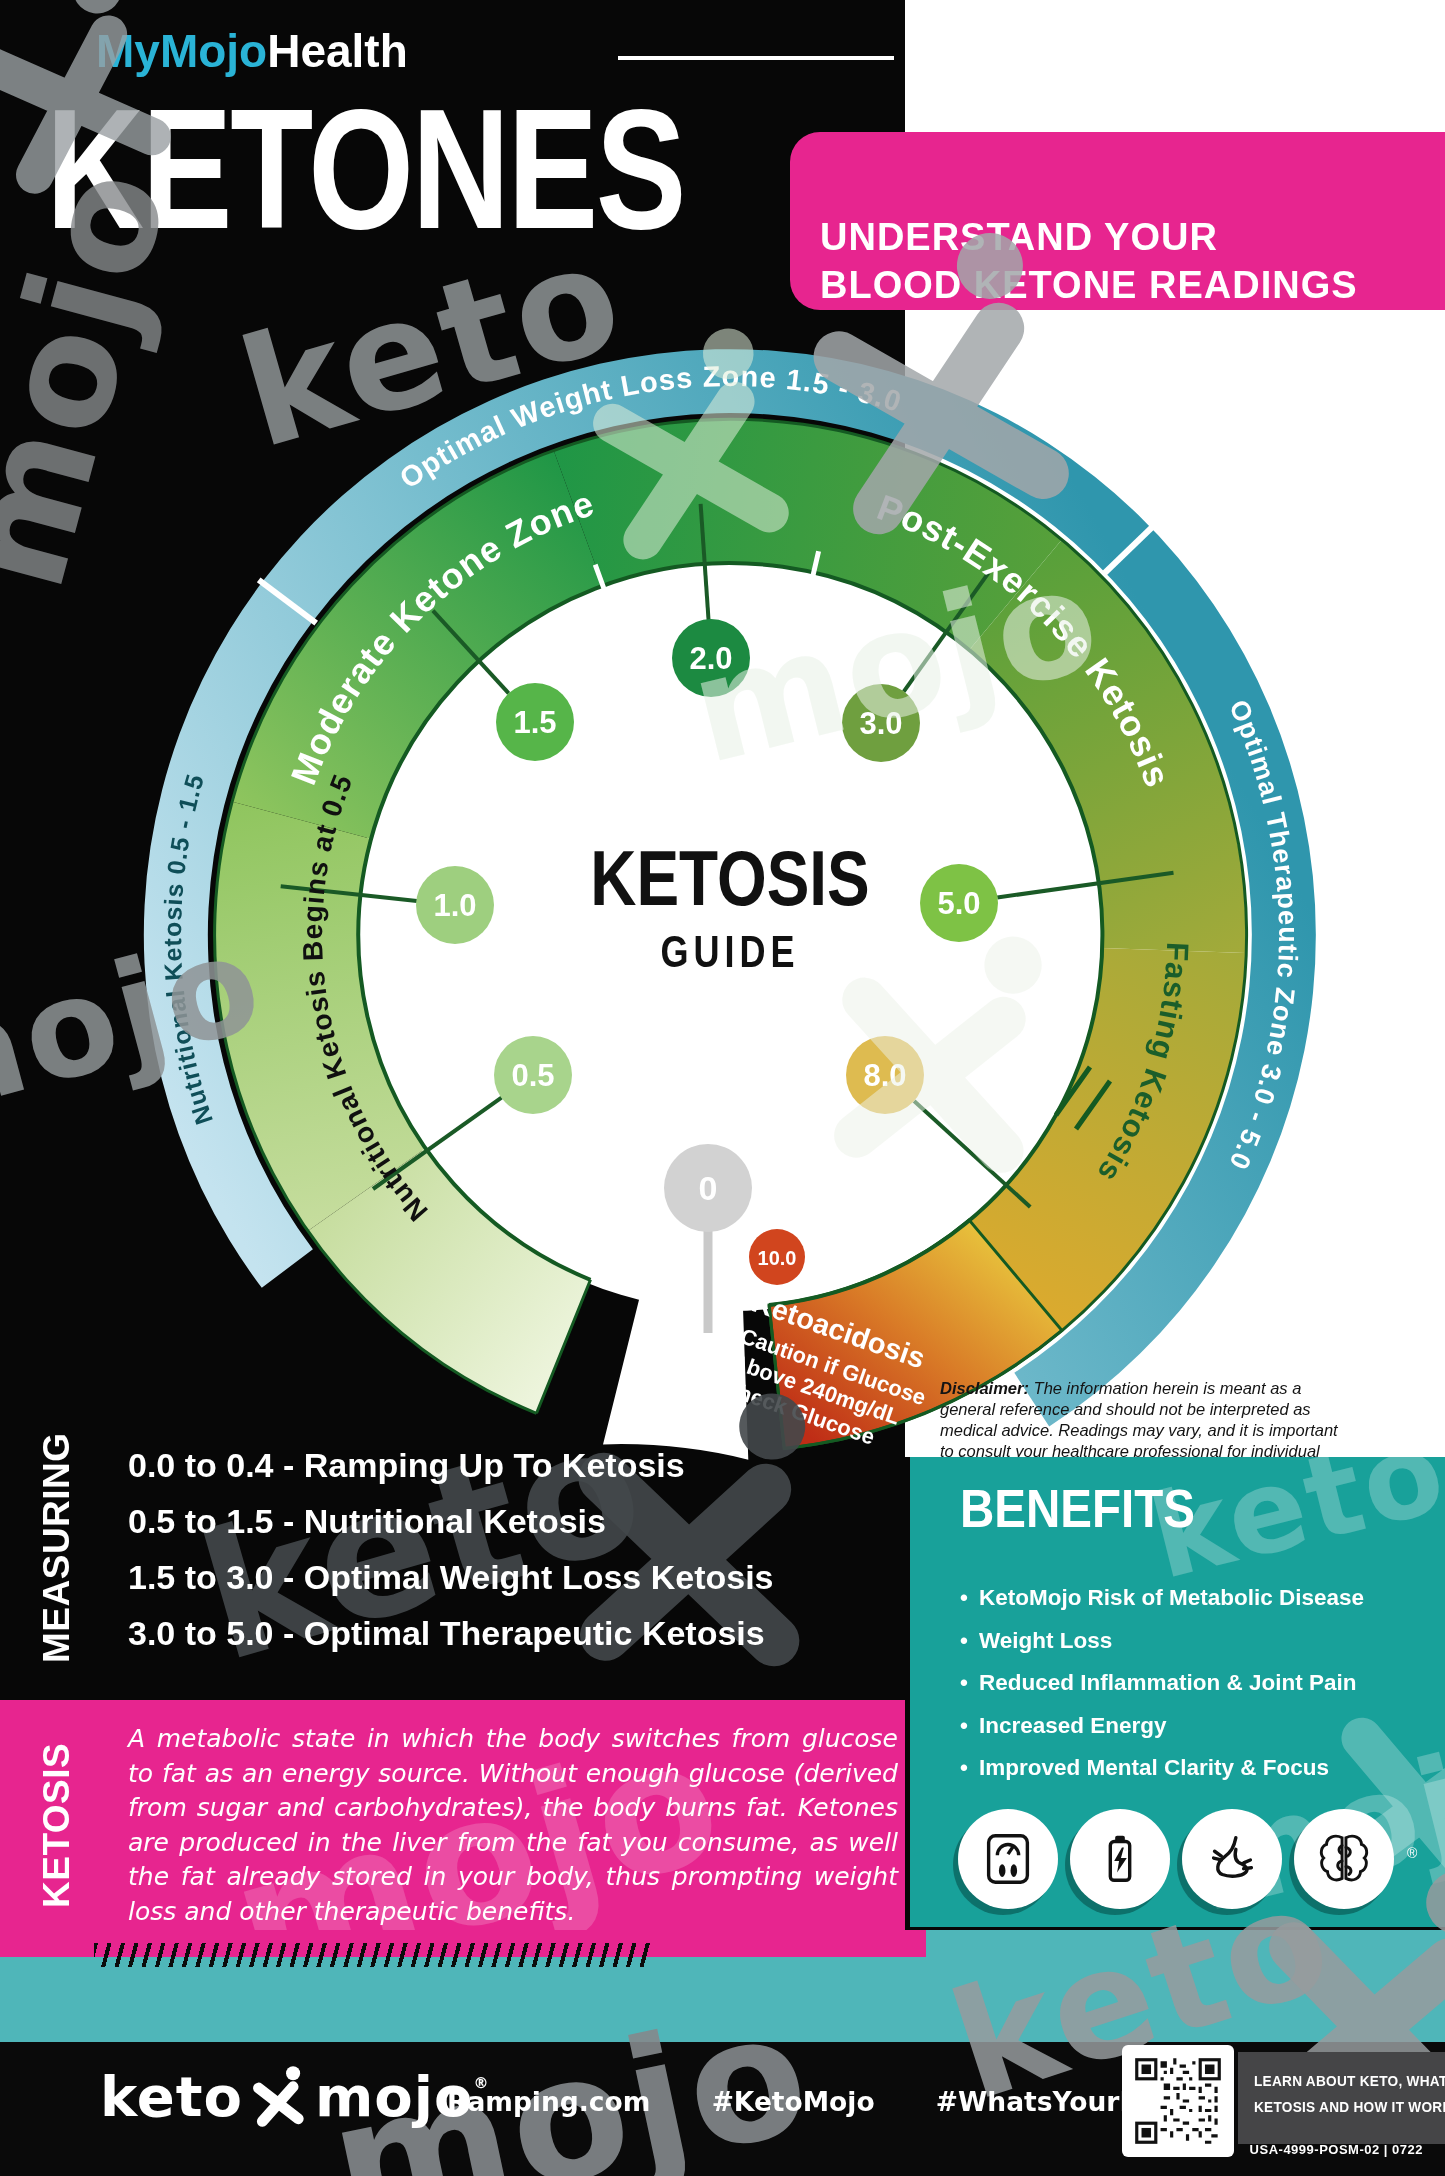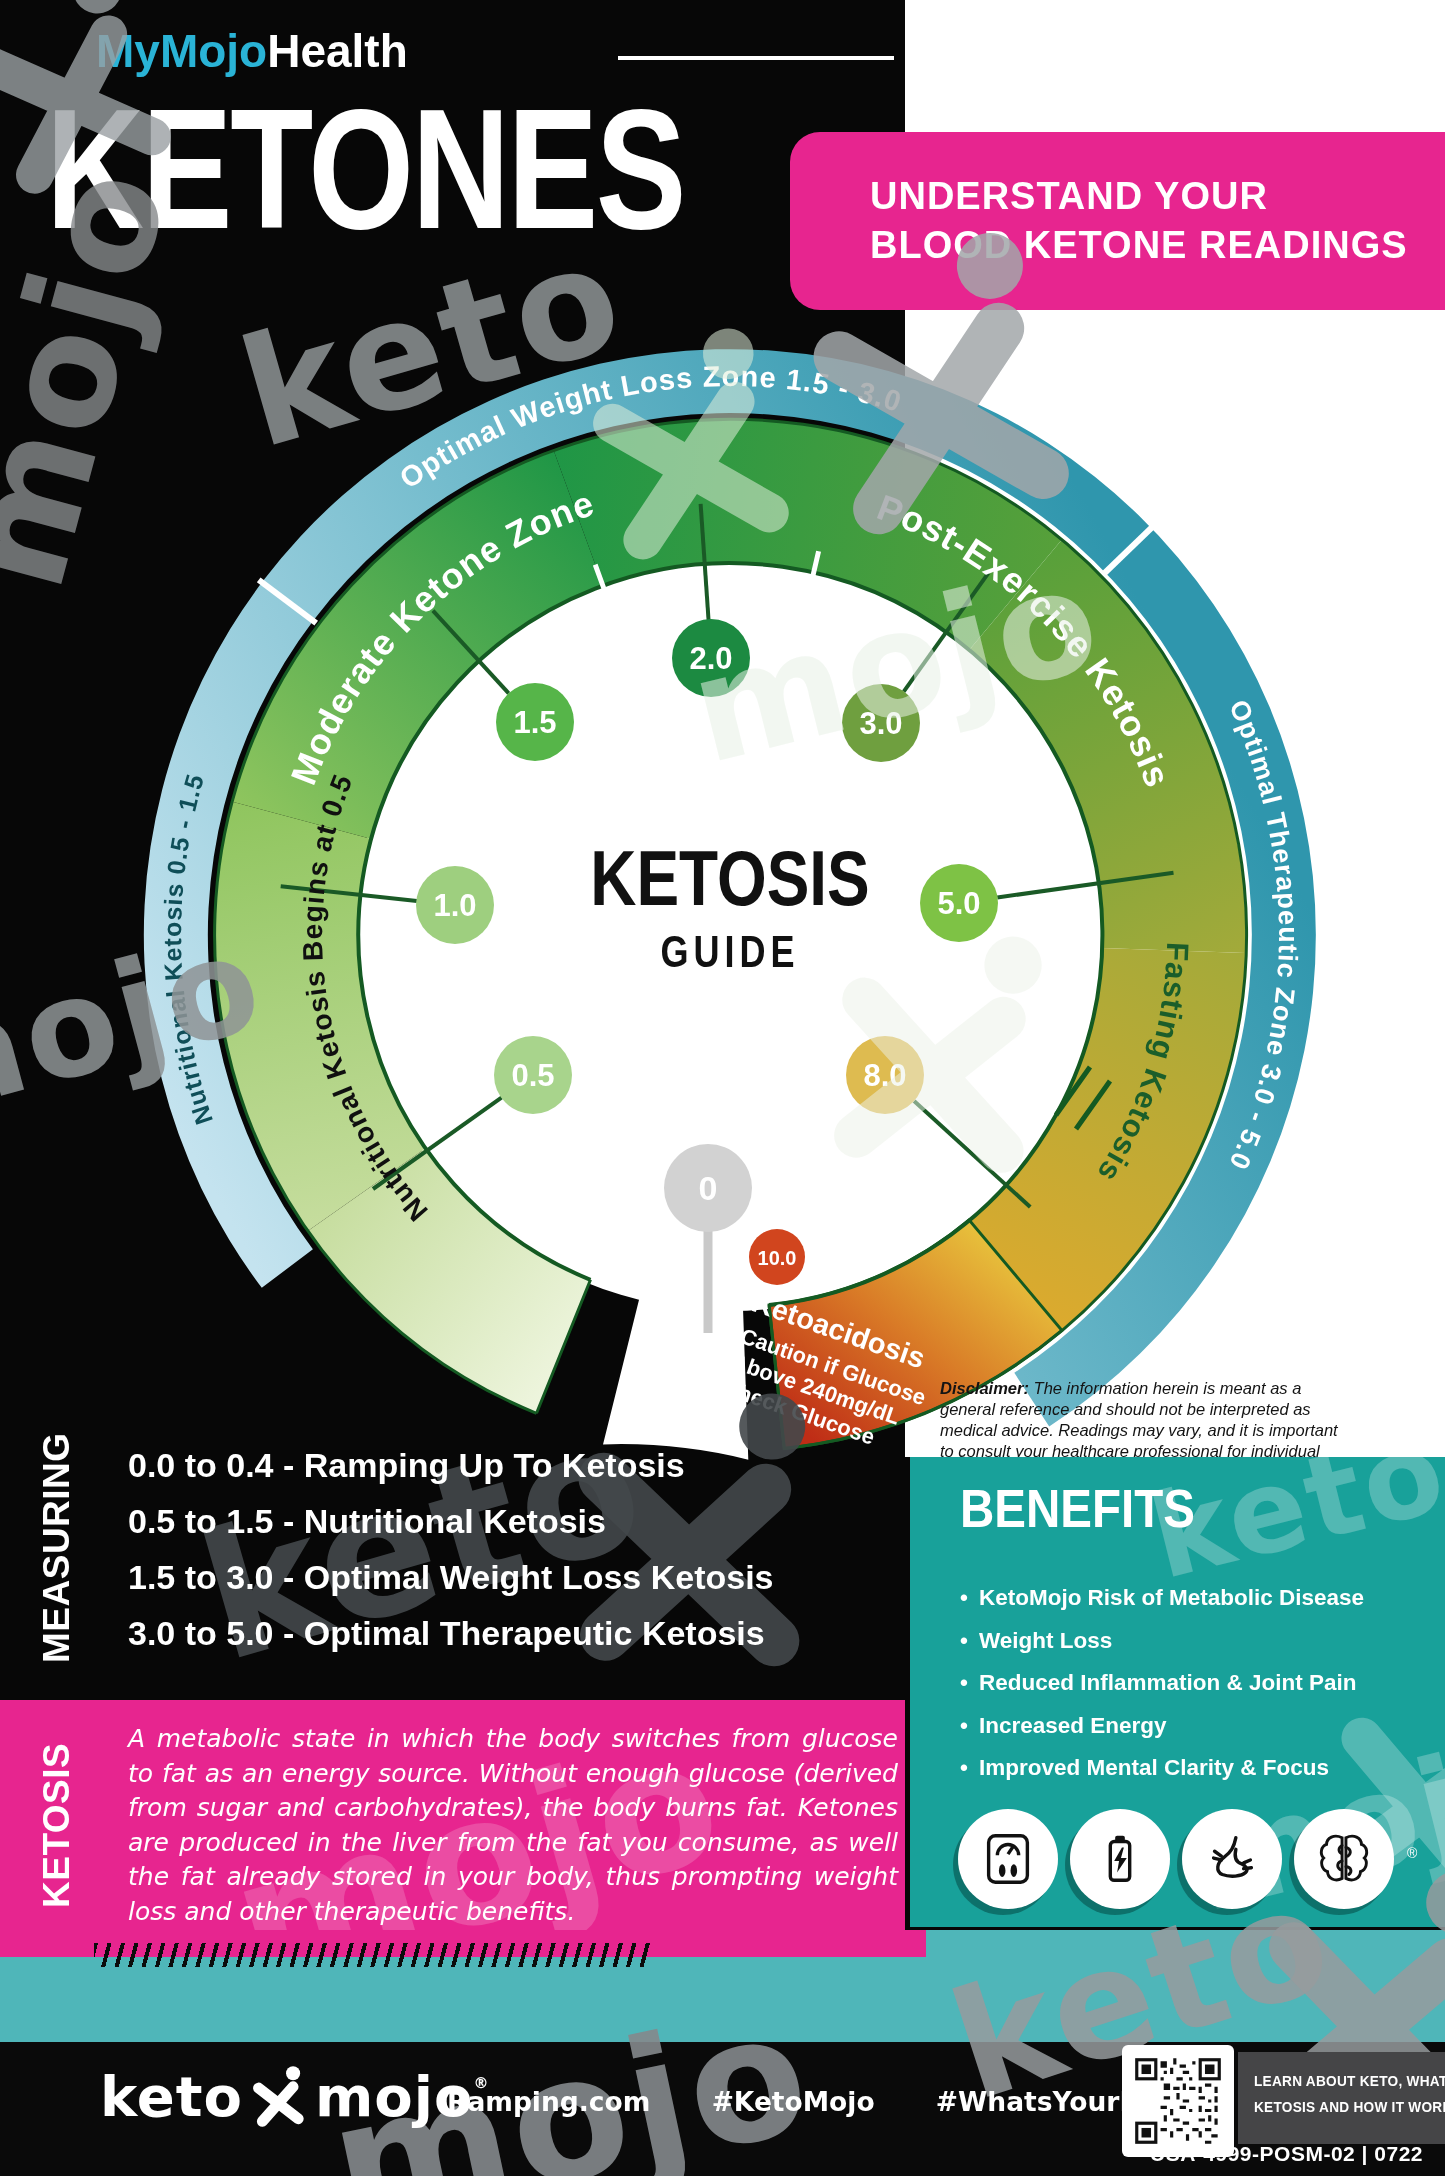--- a/index.html
+++ b/index.html
@@ -7,22 +7,22 @@
         font-family:"Liberation Sans",sans-serif;}
   .abs{position:absolute;}
   
   #white-block{left:905px;top:0;width:540px;height:1457px;background:#ffffff;}
   #brand{left:96px;top:24px;font-size:46px;font-weight:700;letter-spacing:0;}
   #brand .cy{color:#2ab3d6;} #brand .wh{color:#fff;}
   #brand-rule{left:618px;top:56px;width:276px;height:4px;background:#fff;}
   #main-title{left:46px;top:84px;font-size:170px;font-weight:800;color:#fff;letter-spacing:-3px;
               transform:scaleX(.80);transform-origin:left top;line-height:1;}
   #badge{left:790px;top:132px;width:655px;height:178px;background:#e7258f;
-         border-radius:30px 0 0 30px;display:flex;flex-direction:column;justify-content:center;
-         padding-left:80px;box-sizing:border-box;}
+         border-radius:30px 0 0 30px;display:flex;flex-direction:column;justify-content:flex-end;
+         padding-left:30px;box-sizing:border-box;}
   #badge div{color:#fff;font-size:38px;font-weight:600;letter-spacing:1px;line-height:1.28;}
   
   #wheel{left:140px;top:325px;width:1180px;height:1190px;}
   
   #disclaimer{left:940px;top:1378px;width:398px;font-size:16.5px;font-style:italic;
               color:#141414;line-height:21px;font-weight:500;}
   #disclaimer b{font-weight:700;}
   
   .vlabel{position:absolute;transform:rotate(-90deg);transform-origin:0 0;white-space:nowrap;
           font-size:37px;font-weight:800;color:#fff;letter-spacing:0.5px;}
@@ -53,21 +53,21 @@
   #footer-logo sup{font-size:15px;margin-top:-28px;}
   #footer-links{left:447px;top:2086px;color:#fff;font-size:26.5px;font-weight:600;
                 font-family:"DejaVu Sans",sans-serif;}
   #footer-links span{margin-right:52px;}
   #qr-box{left:1122px;top:2045px;width:112px;height:112px;background:#fff;border-radius:6px;
           display:flex;align-items:center;justify-content:center;}
   #qr-label{left:1238px;top:2052px;width:207px;height:92px;background:#454547;color:#fff;
             box-sizing:border-box;padding:16px 0 0 16px;}
   #qr-label div{font-size:15.5px;font-weight:700;letter-spacing:.3px;line-height:1.7;
                 transform:scaleX(.88);transform-origin:left top;white-space:nowrap;}
-  #part-number{right:22px;top:2142px;color:#fff;font-size:21px;font-weight:600;letter-spacing:.5px;}
+  #part-number{right:22px;top:2142px;color:#fff;font-size:13px;font-weight:600;letter-spacing:.5px;}
   
   .wm{position:absolute;font-family:"DejaVu Sans",sans-serif;font-weight:700;letter-spacing:3px;
       white-space:nowrap;pointer-events:none;}
   .wm-fig{position:absolute;pointer-events:none;}
 </style>
 </head>
 <body>
 
 <svg width="0" height="0" style="position:absolute">
   <defs>

